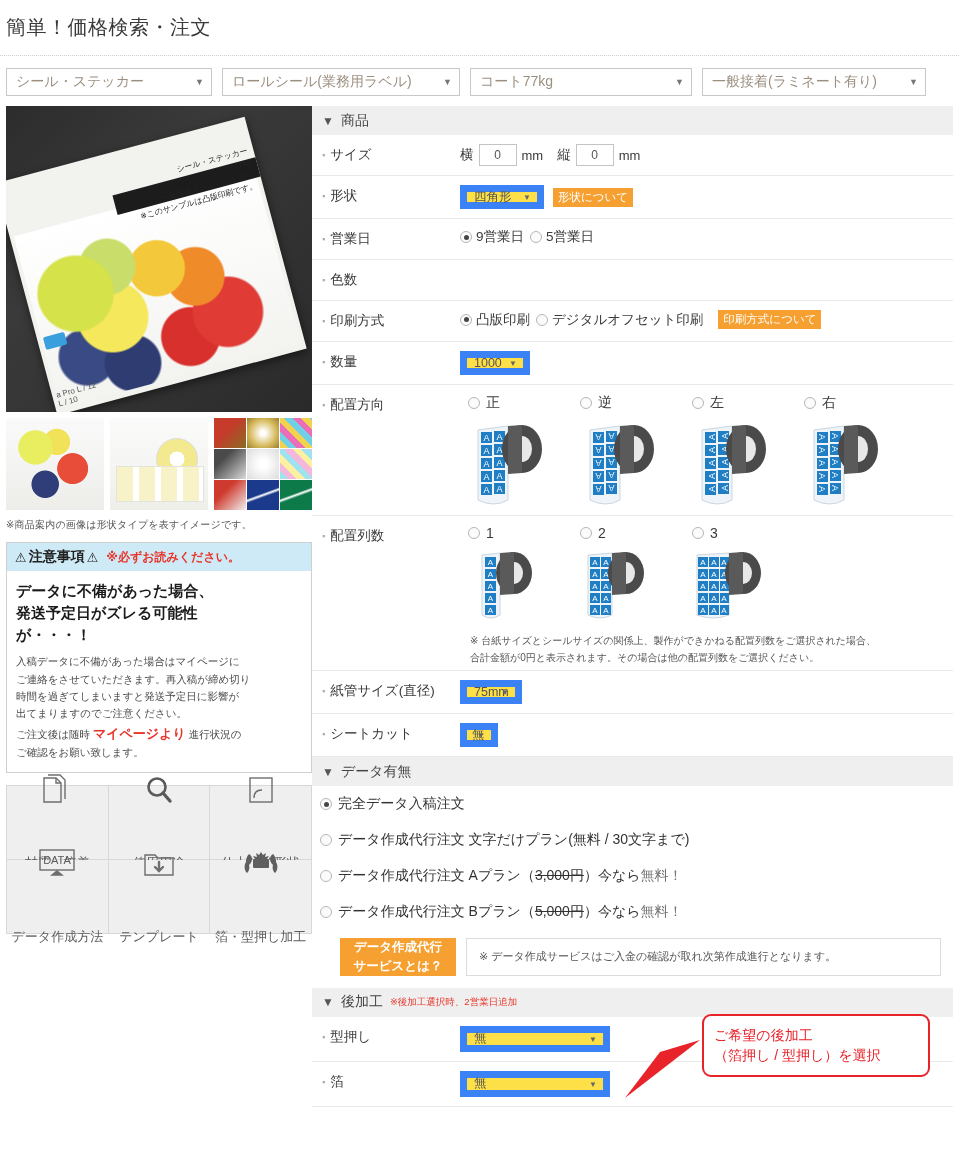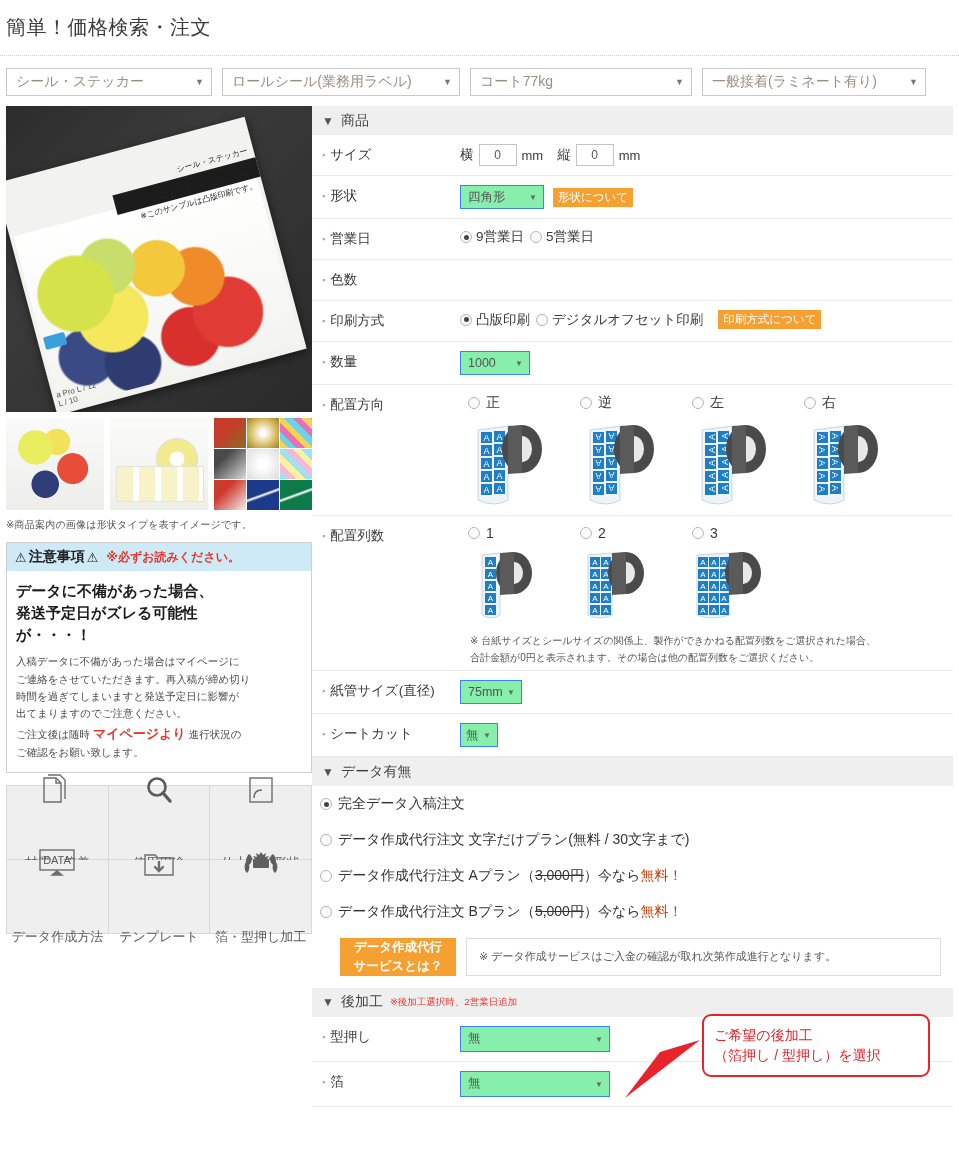--- a/index.html
+++ b/index.html
@@ -228,21 +228,21 @@
     border: 1px solid #c4c4c4; background: #fff;
     text-align: center; font-size: 12px; color: #555;
     display: inline-flex; align-items: center; justify-content: center;
     margin: 0 5px;
   }
   .unit { font-size: 13px; color:#3a3a3a; margin-right: 14px; }
   .pre { font-size: 13.5px; }
 
   .sel {
     position: relative; display: inline-flex; align-items: center;
-    border: 1px solid #3b82f6; background: #86efac;
+    border: 7px solid #3b82f6; background: #fde047;
     height: 24px; padding: 0 20px 0 7px;
     font-size: 12.5px; color: #555; white-space: nowrap;
   }
   .sel .caret { position:absolute; right:6px; top:50%; transform:translateY(-50%); font-size:8px; color:#666; }
   .sel-shape { width: 84px; }
   .sel-qty { width: 70px; }
   .sel-tube { width: 62px; padding-right: 16px; }
   .sel-cut { width: 38px; padding-right: 14px; padding-left: 5px; }
   .sel-wide { width: 150px; height: 26px; font-size: 12.5px; }
 
@@ -288,21 +288,21 @@
     font-size: 10px; color: #555; line-height: 1.7; padding: 6px 0 0 10px;
   }
 
   
   .drow {
     display: flex; align-items: center; gap: 6px;
     padding: 9px 0 9px 8px;
     font-size: 14px; color: #333;
   }
   .drow .strike { text-decoration: line-through; }
-  .drow .free { color: #c2410c; }
+  .drow .free { color: #737373; }
   .svc {
     display: flex; align-items: stretch; gap: 10px; padding: 8px 0 12px 28px;
   }
   .svc-btn {
     background: #f5a030; color: #fff; width: 116px;
     display: flex; flex-direction: column; align-items: center; justify-content: center;
     font-size: 12.5px; line-height: 1.5; text-align: center; font-weight: bold;
     padding: 0 0;
   }
   .svc-note {

